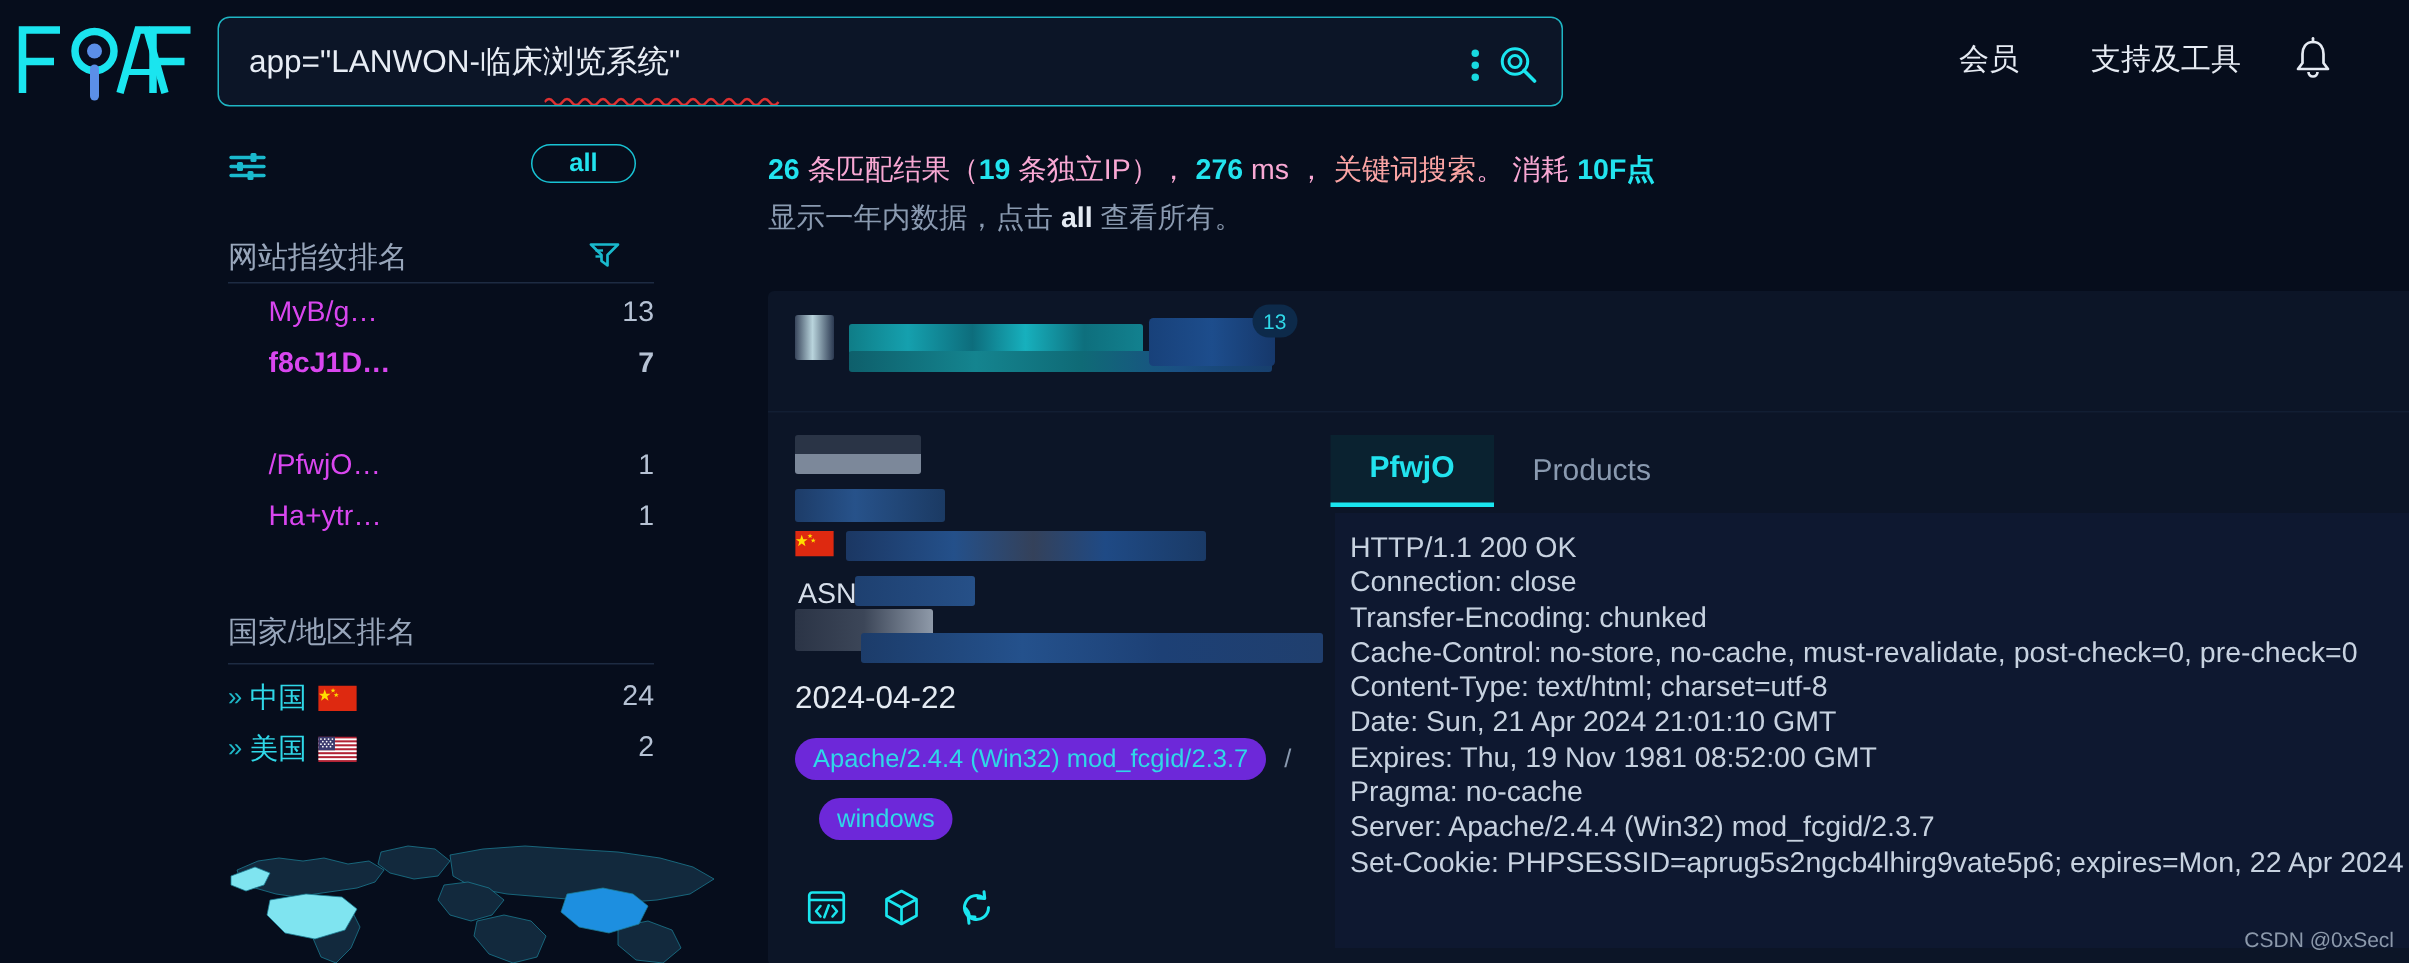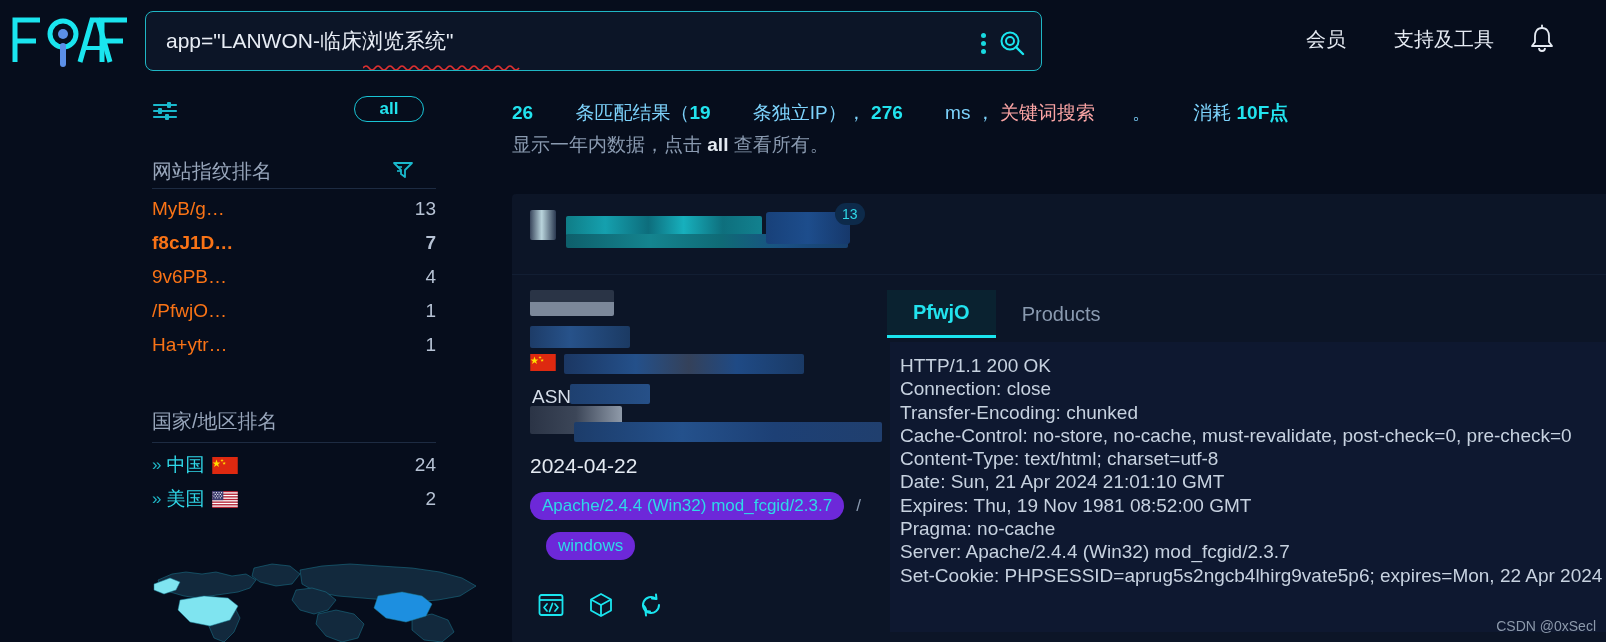--- a/index.html
+++ b/index.html
@@ -76,22 +76,22 @@
   .funnel-icon { position: absolute; left: 392px; }
   .hr {
     position: absolute; left: 152px; width: 284px; height: 1px;
     background: #1d2b42;
   }
   .rank-row {
     position: absolute; left: 152px; width: 284px; height: 34px;
     display: flex; align-items: center;
   }
   .rank-label {
-    color: #f97316; font-size: 19px; flex: 0 0 auto; cursor: pointer;
-    max-width: 200px; overflow: hidden; white-space: nowrap;
+    color: #d946ef; font-size: 19px; flex: 0 0 auto; cursor: pointer;
+    max-width: 200px; overflow: hidden; white-space: nowrap; margin-left: 27px;
   }
   .rank-count {
     margin-left: auto; color: #b6c2d4; font-size: 19px;
   }
   .country-row {
     position: absolute; left: 152px; width: 284px; height: 34px;
     display: flex; align-items: center; gap: 8px;
   }
   .chev { color: #1fb8c8; font-size: 17px; letter-spacing: -3px; }
   .country-name { color: #2fd8e8; font-size: 19px; cursor: pointer; }
@@ -100,21 +100,21 @@
 
   
   .main {
     position: absolute; left: 500px; top: 82px; width: 1106px; height: 560px;
     background: #060d1c;
   }
   .stats-line1 { position: absolute; left: 12px; top: 18px; font-size: 19px; color: #9fb0c6; white-space: nowrap; }
   .stats-line2 { position: absolute; left: 12px; top: 50px; font-size: 19px; color: #8a9ab0; white-space: nowrap; }
   .num-accent { color: #22e3ee; font-weight: bold; text-align: center; }
   .warn-accent { color: #fca5a5; font-weight: normal; }
-  .grey { color: #7dd3fc; margin-left: 37px; }
+  .grey { color: #f9a8d4; }
 
   .actions { position: absolute; right: 0; top: 14px; height: 48px; display: flex; align-items: center; gap: 32px; }
   .api-text { color: #22e3ee; font-size: 23px; font-weight: bold; }
   .grid-btn {
     width: 52px; height: 44px; background: #1ae5ef; border-radius: 5px;
     display: flex; align-items: center; justify-content: center;
   }
 
   
   .card {
@@ -247,24 +247,20 @@
   </div>
   <div class="hr" style="top:106px;"></div>
 
   <div class="rank-row" style="top:110px;">
     <span class="rank-label">MyB/g…</span>
     <span class="rank-count">13</span>
   </div>
   <div class="rank-row" style="top:144px;font-weight:bold;">
     <span class="rank-label">f8cJ1D…</span>
     <span class="rank-count">7</span>
-  </div>
-  <div class="rank-row" style="top:178px;">
-    <span class="rank-label">9v6PB…</span>
-    <span class="rank-count">4</span>
   </div>
   <div class="rank-row" style="top:212px;">
     <span class="rank-label">/PfwjO…</span>
     <span class="rank-count">1</span>
   </div>
   <div class="rank-row" style="top:246px;">
     <span class="rank-label">Ha+ytr…</span>
     <span class="rank-count">1</span>
   </div>
 

